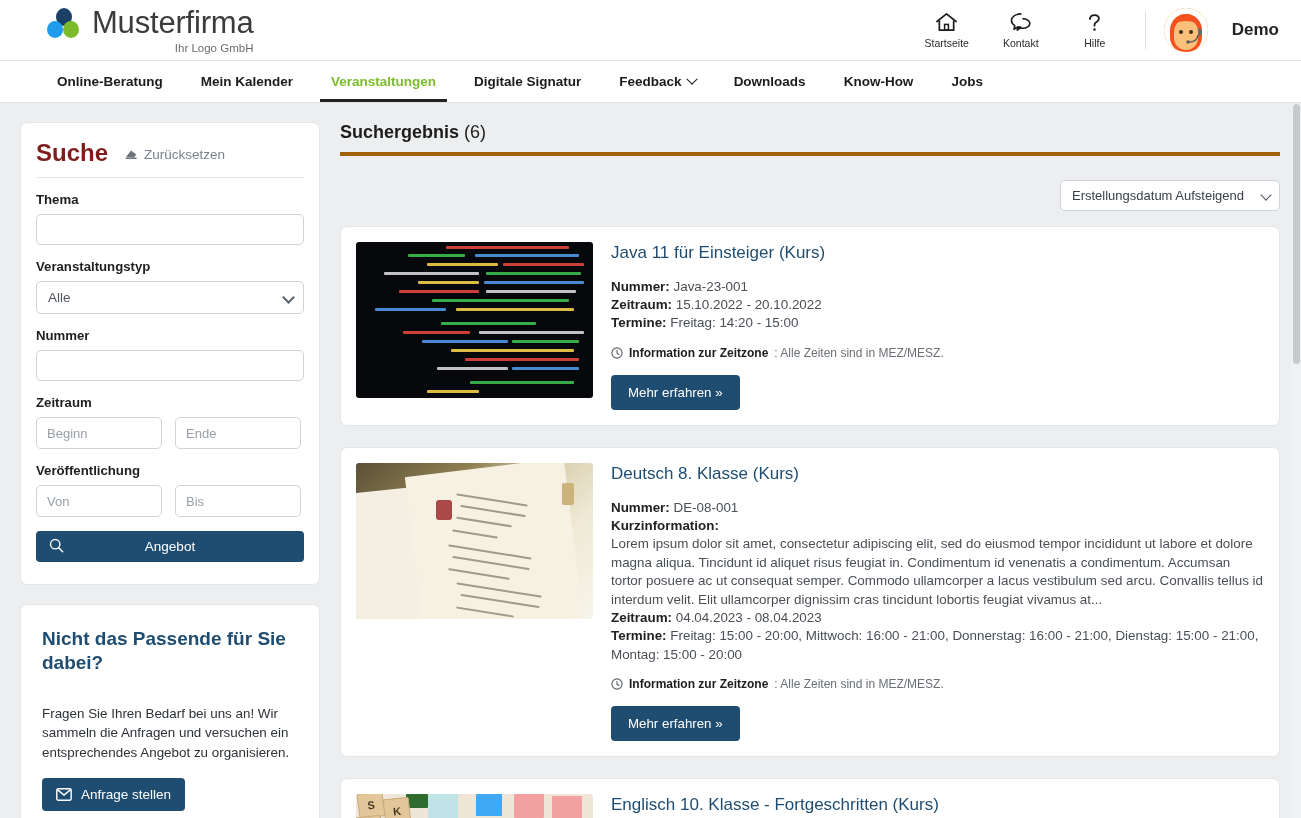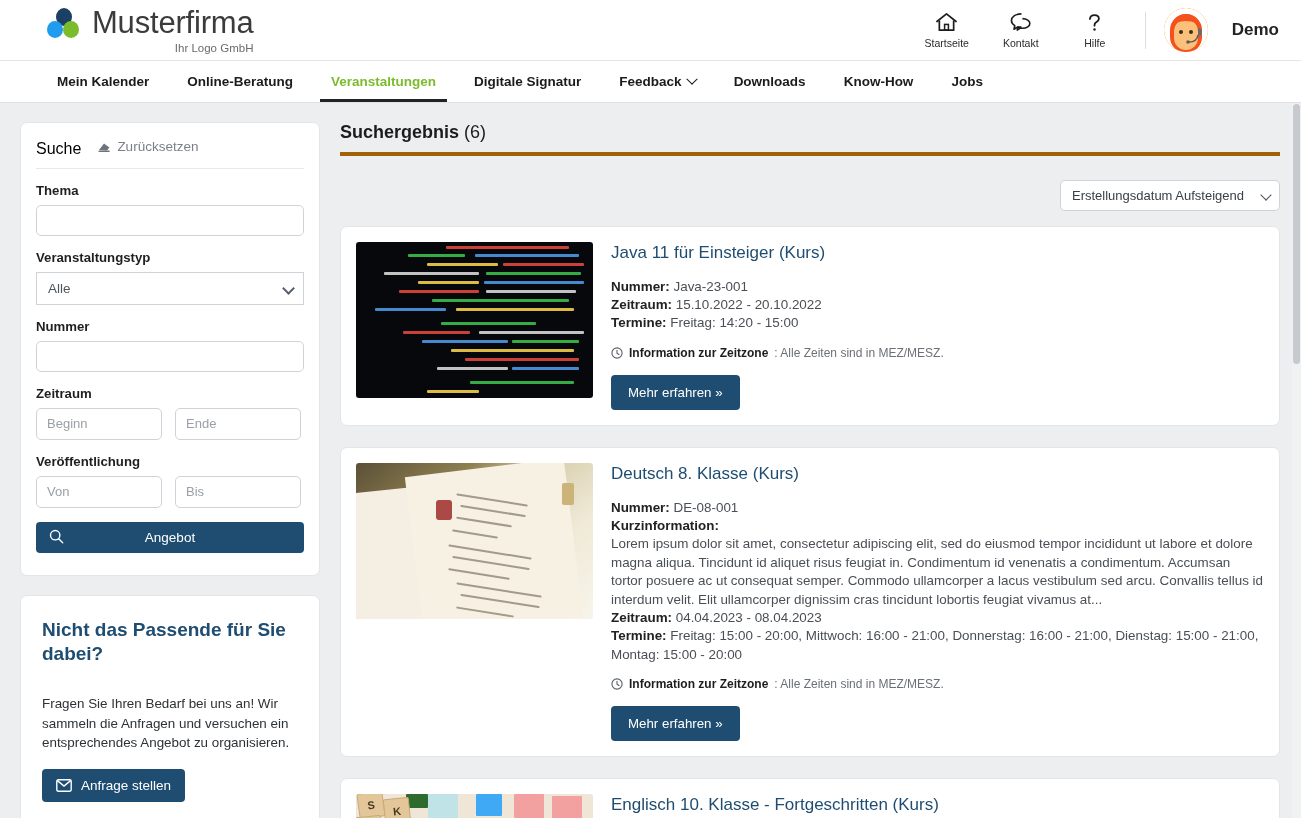--- a/index.html
+++ b/index.html
@@ -55,29 +55,29 @@
 
   
   .body-wrap { display:flex; gap:20px; padding:19px 21px 0 20px; align-items:flex-start; }
   .sidebar { width:300px; flex:0 0 300px; display:flex; flex-direction:column; gap:19px; }
   .card { background:#fff; border:1px solid #e3e5e8; border-radius:7px; }
 
   
   .search-panel { padding:16px 15px 22px 15px; }
   .search-head { display:flex; align-items:baseline; gap:16px; padding-bottom:10px;
                  border-bottom:1px solid #e6e8ea; margin-bottom:14px; }
-  .search-title { font-size:16px; font-weight:normal; color:#000000; }
+  .search-title { font-size:24px; font-weight:bold; color:#7f1d1d; }
   .reset { display:flex; align-items:center; gap:6px; font-size:13.5px; color:#7b818a; cursor:pointer; }
   .field-label { font-size:13.2px; font-weight:bold; color:#1f1f1f; margin-bottom:7px; }
   .field { margin-bottom:14px; }
   .txt { width:100%; height:31px; border:1px solid #cfd3d8; border-radius:5px;
          padding:0 10px; font-size:13px; color:#33383e; background:#fff; font-family:inherit; }
   .txt::placeholder { color:#9aa0a7; }
   .selwrap { position:relative; }
-  .sel { width:100%; height:33px; border:1px solid #cfd3d8; border-radius:0; padding:0 30px 0 11px;
+  .sel { width:100%; height:33px; border:1px solid #cfd3d8; border-radius:5px; padding:0 30px 0 11px;
          font-size:13.5px; color:#51565d; background:#fff; appearance:none; font-family:inherit; }
   .chev { position:absolute; right:11px; top:12px; width:9px; height:9px;
           border-right:2px solid #555f6b; border-bottom:2px solid #555f6b; transform:rotate(45deg); pointer-events:none;}
   .row2 { display:flex; gap:13px; }
   .row2 .txt { width:126px; height:32px; }
   .btn-search { margin-top:4px; width:100%; height:31px; background:#1f4d71; color:#fff; border:none;
                 border-radius:4px; font-size:13.5px; display:flex; align-items:center; cursor:pointer;
                 font-family:inherit; position:relative; }
   .btn-search .mag { position:absolute; left:13px; top:7px; }
   .btn-search span { flex:1; text-align:center; }
@@ -195,24 +195,24 @@
             <circle cx="24" cy="34" r="1.8" fill="#5d5d5d"></circle>
           </svg>
         </div>
         <div class="user-name">Demo</div>
       </div>
     </div>
   </div>
 
   <div class="nav">
     <div class="nav-item">
+        <span>Online-Beratung</span>
+      </div>
+    <div class="nav-item">
         <span>Mein Kalender</span>
-      </div>
-    <div class="nav-item">
-        <span>Online-Beratung</span>
       </div>
     <div class="nav-item active">
         <span>Veranstaltungen</span>
       </div>
     <div class="nav-item">
         <span>Digitale Signatur</span>
       </div>
     <div class="nav-item">
         <span>Feedback</span>
         <i class="caret"></i>

